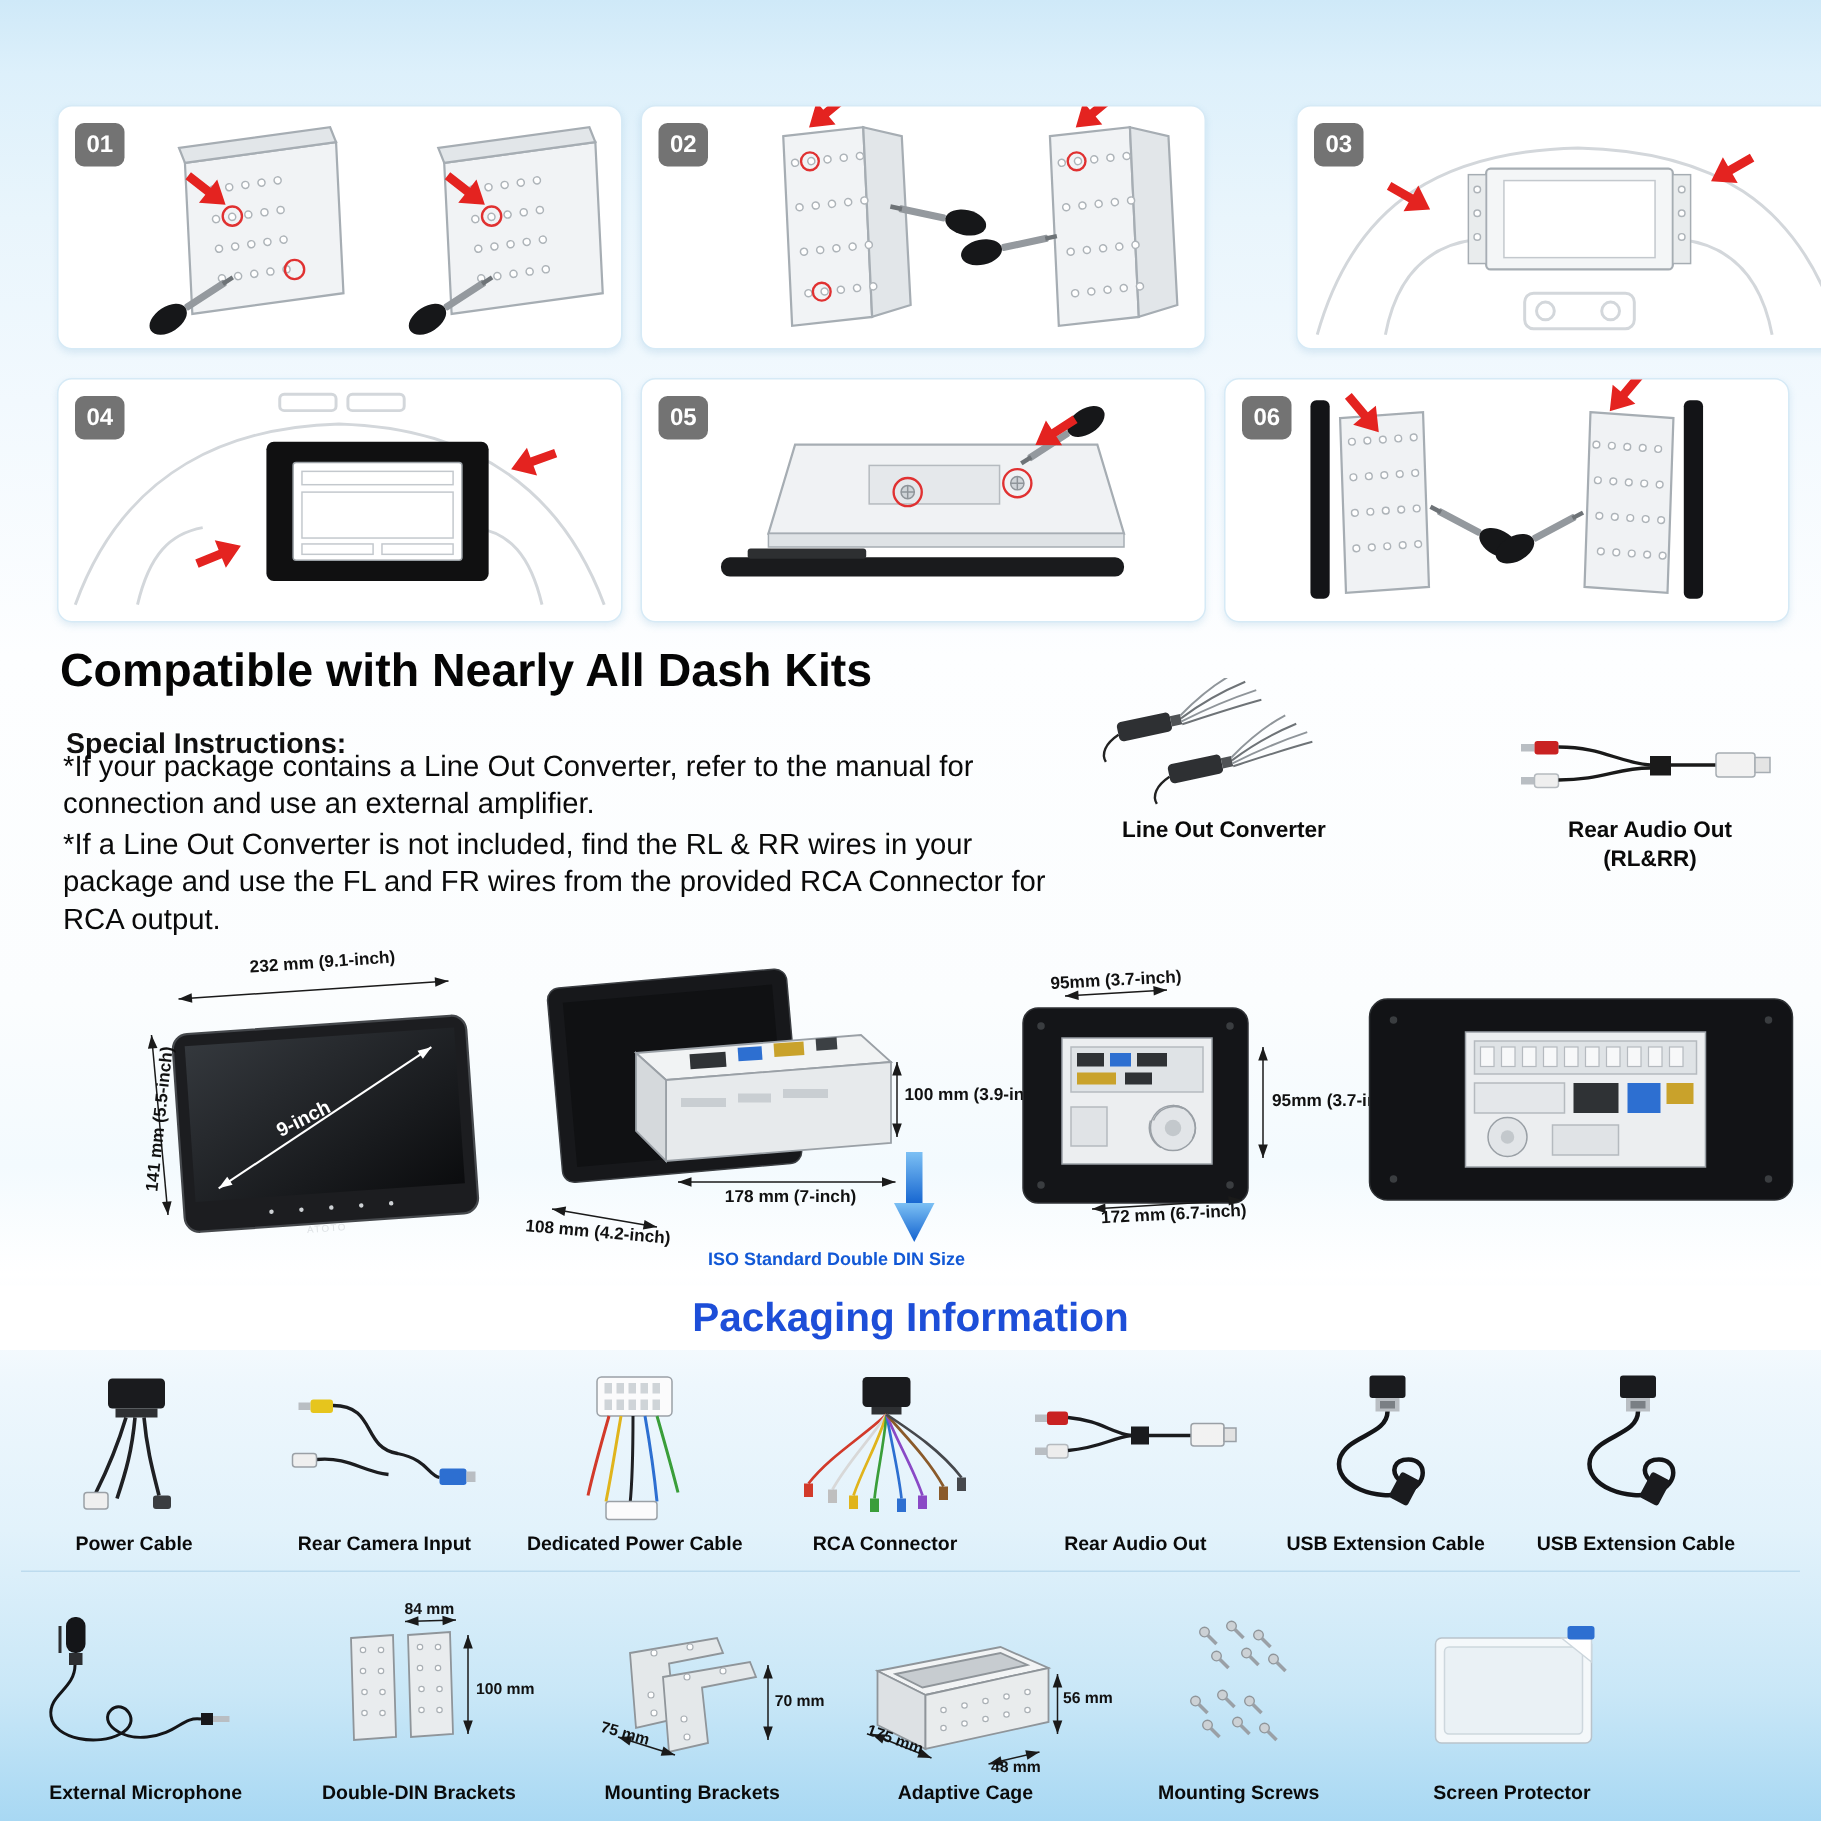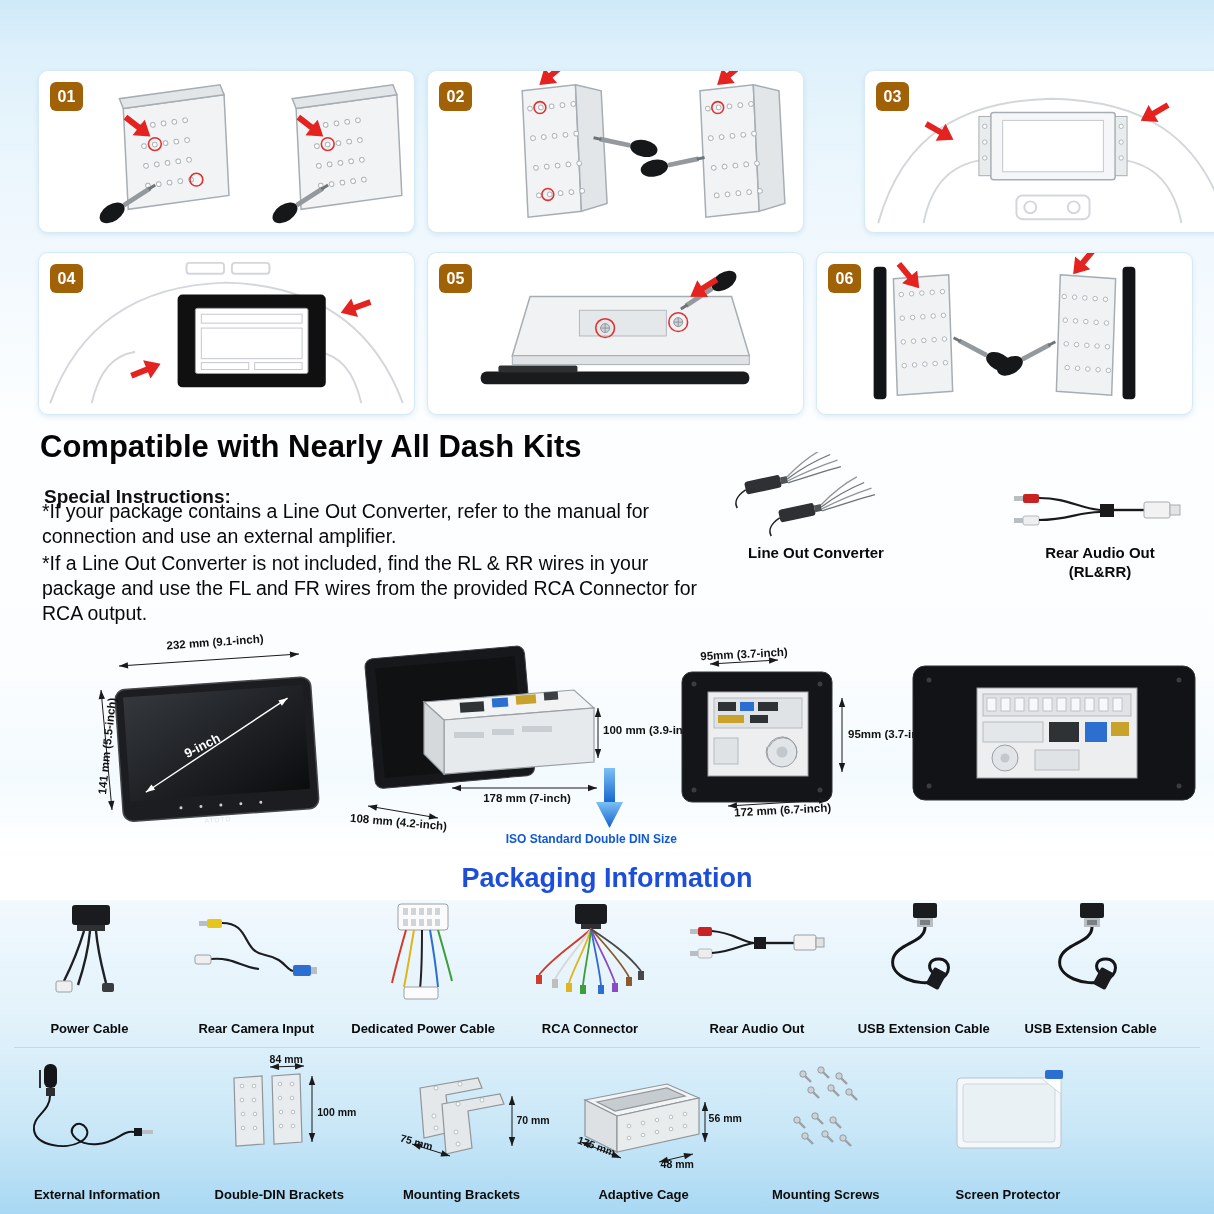--- a/index.html
+++ b/index.html
@@ -4,21 +4,21 @@
 <style>
   *{margin:0;padding:0;box-sizing:border-box}
   html,body{background:#fff}
   body{font-family:"Liberation Sans","DejaVu Sans",sans-serif;color:#111}
   .page{position:relative;width:1214px;height:1214px;overflow:hidden;
     background:linear-gradient(180deg,#cfe9f8 0%,#ddf0fb 4%,#e9f5fc 12%,#f2f9fe 22%,#fdfeff 36%,#fbfdfe 55%,#f3fafe 64%,#ffffff 70%,#eef7fd 76%,#e2f2fb 84%,#c9e7f7 93%,#a8d8f3 100%);}
   .red{fill:var(--accent-red,#e42320)}
   .title{position:absolute;top:12px;left:0;width:100%;text-align:center;font-size:34px;font-weight:800;letter-spacing:.3px;color:var(--title-navy,#1b2a4d)}
   .stepbox{position:absolute;width:377px;height:163px;background:#fff;border:1.5px solid #d6eaf6;border-radius:10px;box-shadow:0 2px 5px rgba(100,160,200,.18)}
   .stepbox>svg{position:absolute;inset:0;width:100%;height:100%}
-  .badge{position:absolute;top:11px;left:11px;width:33px;height:29px;background:#a16207;color:#fff;border-radius:6px;font-size:16px;font-weight:700;display:flex;align-items:center;justify-content:center;z-index:2}
+  .badge{position:absolute;top:11px;left:11px;width:33px;height:29px;background:#737373;color:#fff;border-radius:6px;font-size:16px;font-weight:700;display:flex;align-items:center;justify-content:center;z-index:2}
   #sb1{left:38px;top:70px}#sb2{left:427px;top:70px}#sb3{left:864px;top:70px}
   #sb4{left:38px;top:252px}#sb5{left:427px;top:252px}#sb6{left:816px;top:252px}
   .compat-h{position:absolute;left:40px;top:429px;font-size:31px;font-weight:900;color:#050505}
   .compat-si{position:absolute;left:44px;top:486px;font-size:19px;font-weight:700;}
   .compat-p{position:absolute;left:42px;font-size:19.5px;line-height:25px;color:#0a0a0a}
   #cp1{top:499px;width:655px}
   #cp2{top:551px;width:665px}
   .figwrapc{position:absolute;text-align:center}
   #lineout{left:726px;top:452px;width:180px}
   #rearaudio{left:1006px;top:482px;width:188px}
@@ -30,35 +30,35 @@
   #df4{left:905px;top:658px;width:300px;height:150px}
   .dimfig>svg{position:absolute;left:0;top:0}
   .dlbl{position:absolute;font-size:11.5px;font-weight:700;color:#111;white-space:nowrap}
   #df1 .lw{top:-4px;left:40px;width:180px;text-align:center;transform:rotate(-4deg)}
   #df1 .lh{left:-28px;top:100px;width:100px;text-align:center;transform:rotate(-84deg)}
   #df1 .ldiag{position:absolute;left:98px;top:98px;color:#fff;font-size:13px;font-weight:700;transform:rotate(-27deg)}
   #df1 .brand{position:absolute;left:105px;top:176px;width:56px;text-align:center;color:#dfe3e6;font-size:6.5px;letter-spacing:1px;transform:rotate(-4deg)}
   #df2 .l100{left:251px;top:84px}
   #df2 .l178{left:105px;top:152px;width:140px;text-align:center}
   #df2 .l108{left:-2px;top:176px;transform:rotate(5deg)}
-  #df2 .iso{left:120px;top:192px;width:205px;text-align:right;font-size:12px;color:var(--iso-blue,#1158d6)}
+  #df2 .iso{left:120px;top:192px;width:205px;text-align:left;font-size:12px;color:var(--iso-blue,#1158d6)}
   #df3 .r95t{top:-4px;left:14px;width:120px;text-align:center;transform:rotate(-3deg)}
   #df3 .r95r{left:178px;top:76px}
   #df3 .r172{left:64px;top:152px;transform:rotate(-3deg)}
   .pkgband{position:absolute;top:857px;left:0;width:100%;height:43px;background:#fff;display:flex;align-items:center;justify-content:center}
   .pkgband h2{font-size:27px;font-weight:800;color:#1d4ed8}
   .accrow{position:absolute;display:flex}
   #row1{top:898px;left:6px;right:40px;height:138px}
   #row2{top:1056px;left:6px;right:115px;height:146px}
   .acc{flex:1;position:relative;display:flex;flex-direction:column;align-items:center;justify-content:flex-end}
   .figwrap{position:relative;width:150px}
   #row1 .figwrap{height:105px}
   #row2 .figwrap{height:112px}
   .figwrap>svg{position:absolute;left:0;top:0}
-  .albl{font-size:13px;font-weight:700;color:#0a0a0a;margin-top:17px;white-space:nowrap}
+  .albl{font-size:13px;font-weight:700;color:#0a0a0a;margin-top:3px;white-space:nowrap}
   .dim{position:absolute;font-size:10.5px;font-weight:700;color:#111;white-space:nowrap}
   .dd-w{top:-5px;left:56px;width:52px;text-align:center}
   .dd-h{top:48px;left:113px}
   .mb-w{top:78px;left:14px;transform:rotate(16deg)}
   .mb-h{top:56px;left:130px}
   .ac-w{top:82px;left:8px;transform:rotate(20deg)}
   .ac-d{top:100px;left:92px}
   .ac-h{top:54px;left:140px}
   .divline{position:absolute;top:1047px;left:14px;right:14px;height:1px;background:rgba(150,195,225,.45)}
 </style>
@@ -575,21 +575,21 @@
       <div class="figwrap">
           <svg width="150" height="112" viewBox="0 0 150 112">
         <rect x="22" y="6" width="13" height="24" rx="6" fill="#141518"></rect>
         <rect x="24" y="30" width="9" height="8" fill="#2c2e31"></rect>
         <path d="M18,12 L18,30" stroke="#2c2e31" stroke-width="2"></path>
         <path d="M28,38 C28,54 10,58 12,72 C14,88 44,92 58,84 C74,76 60,60 52,68 C44,76 58,88 76,86 C96,84 100,72 112,74" stroke="#141518" stroke-width="2" fill="none"></path>
         <rect x="112" y="70" width="8" height="8" fill="#17181b"></rect>
         <rect x="120" y="72" width="11" height="4" fill="#b9bec3"></rect>
       </svg>
         </div>
-      <span class="albl">External Information</span>
+      <span class="albl">External Microphone</span>
     </div>
     <div class="acc">
       <div class="figwrap">
         <svg width="150" height="112" viewBox="0 0 150 112">
           <g fill="#e9ecee" stroke="#8f959a" stroke-width="1.2">
             <polygon points="30,20 58,18 60,86 32,88"></polygon>
             <polygon points="68,18 96,16 98,84 70,86"></polygon>
           </g>
           <g fill="#ffffff" stroke="#aab0b5" stroke-width="0.8">
             <circle cx="38" cy="28" r="1.8"></circle>

